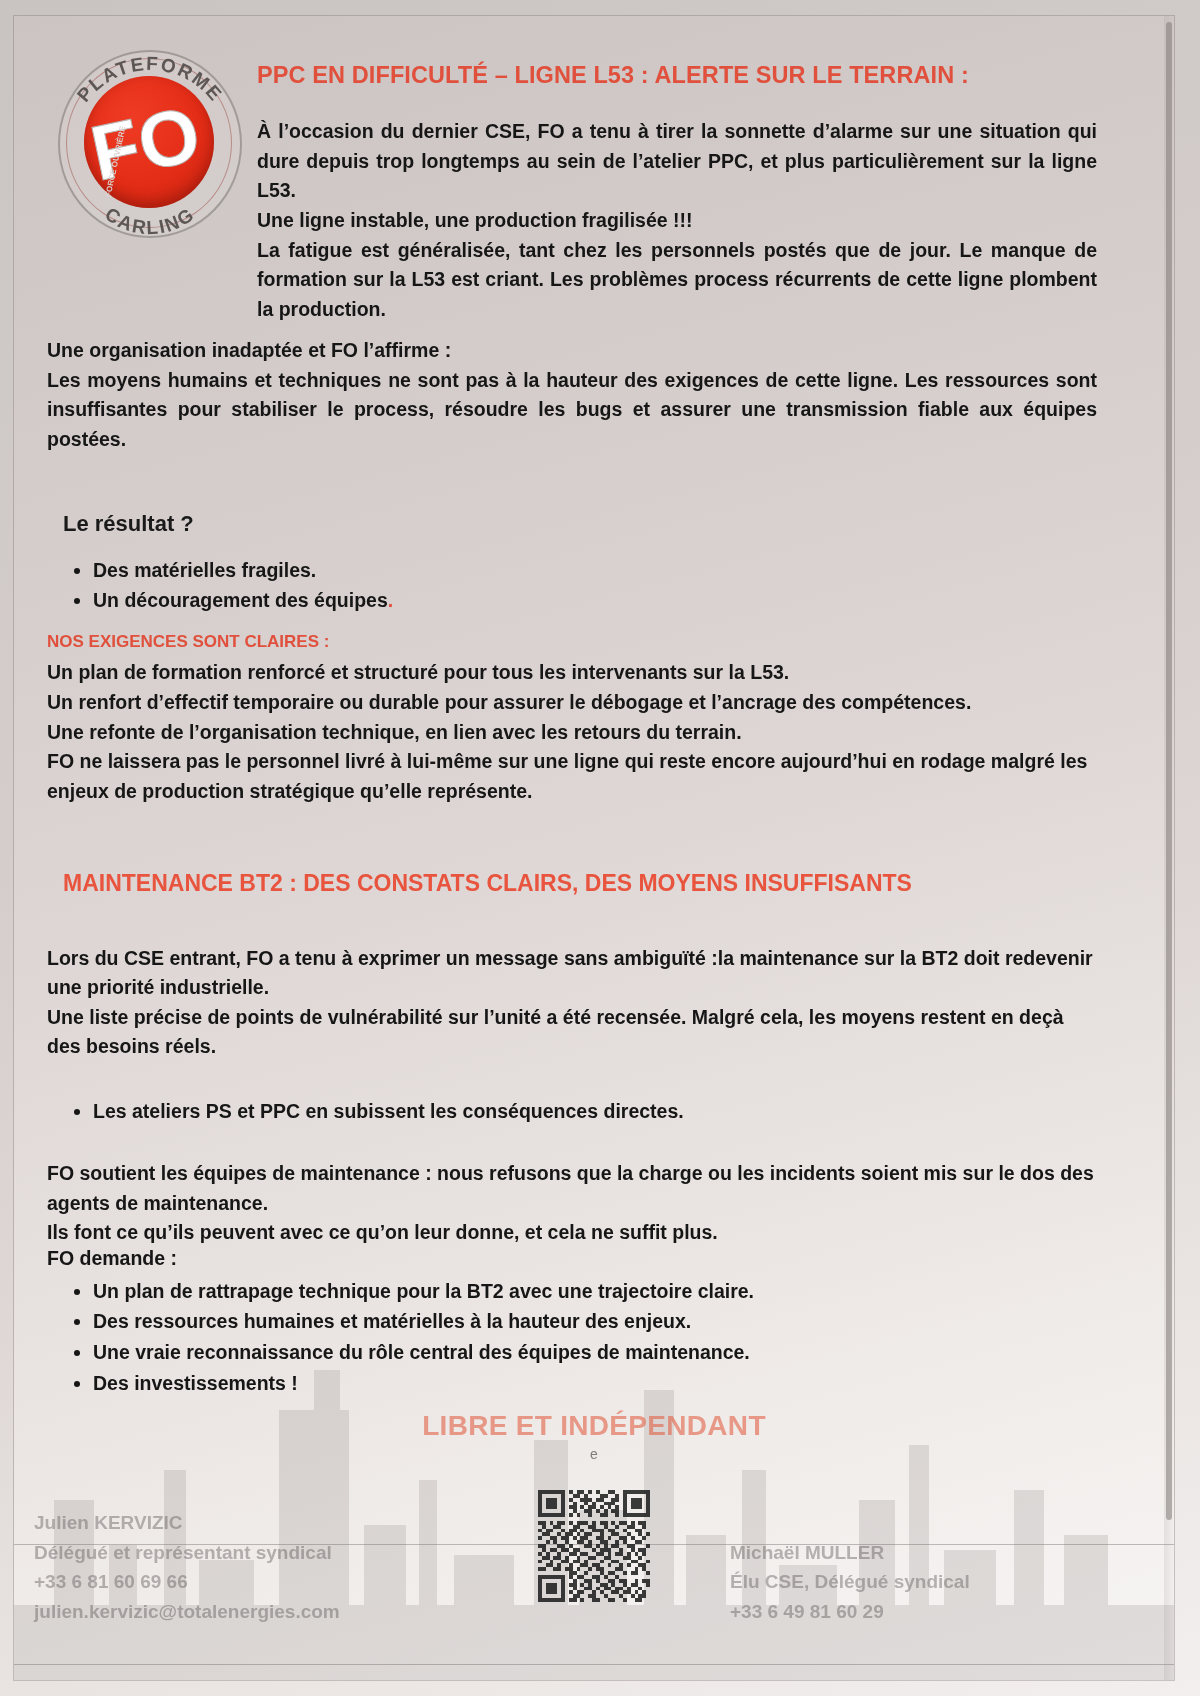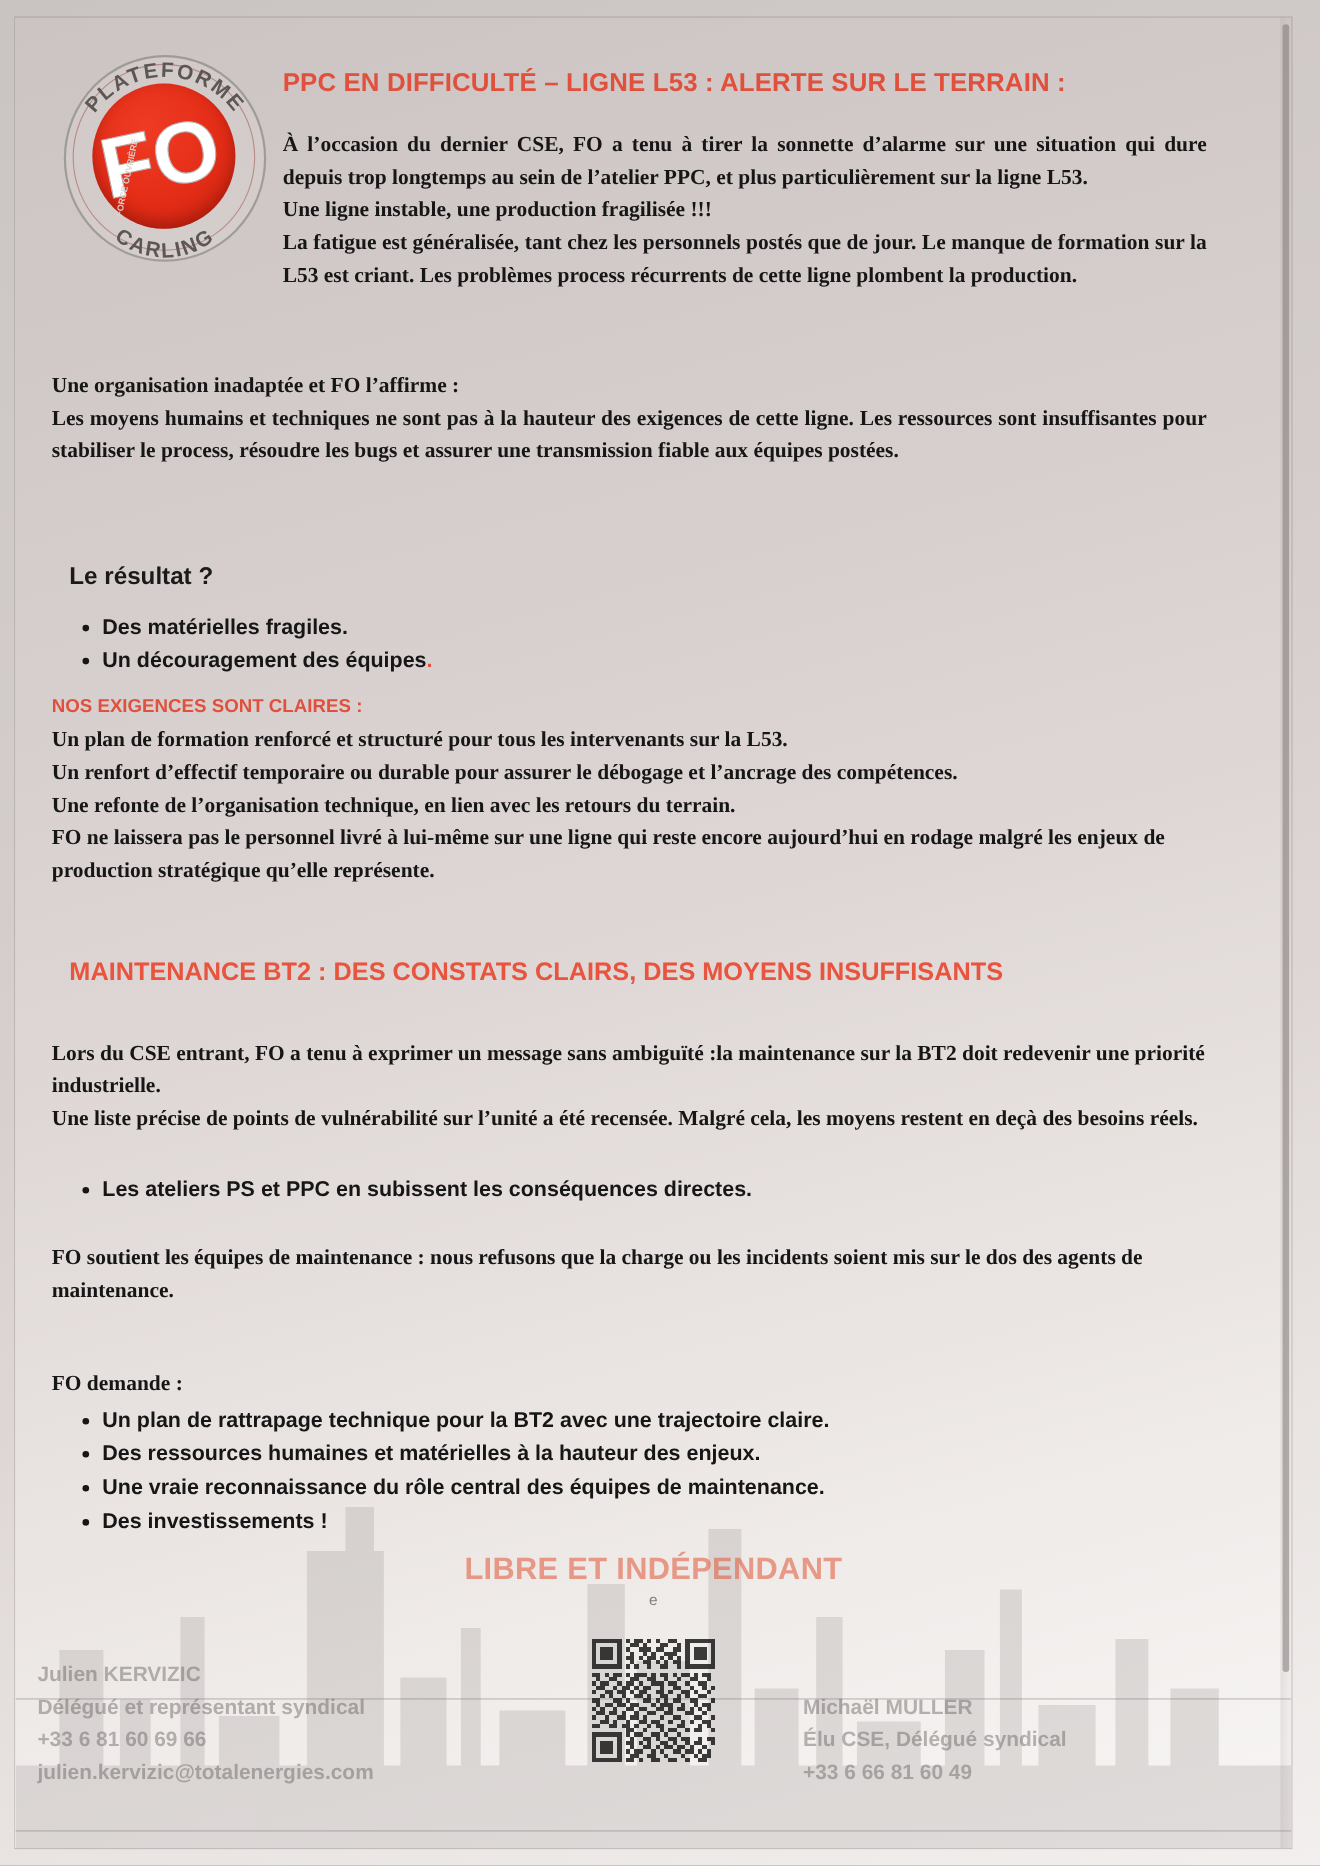--- a/index.html
+++ b/index.html
@@ -147,21 +147,20 @@
     line-height: 1.3;
   }
   p.para {
     margin: 0;
     font-size: 19.5px;
     font-weight: bold;
     color: #161616;
     line-height: 1.52;
     text-align: justify;
     text-justify: inter-word;
-    font-family: Liberation Serif, serif;
   }
   p.para.left { text-align: left; }
   .lead { font-size: 19.5px; }
   ul.bullets {
     margin: 2px 0 0 0;
     padding-left: 46px;
     list-style: disc;
   }
   ul.bullets li {
     font-size: 19.5px;
@@ -310,20 +309,21 @@
     </div>
 
     <div class="full-col" style="top:838px;">
       <h2 class="section">MAINTENANCE BT2 : DES CONSTATS CLAIRS, DES MOYENS INSUFFISANTS</h2>
       <p class="para left" style="margin-top:46px">Lors du CSE entrant, FO a tenu à exprimer un message sans ambiguïté :la maintenance sur la BT2 doit redevenir une priorité industrielle.</p>
       <p class="para left">Une liste précise de points de vulnérabilité sur l’unité a été recensée. Malgré cela, les moyens restent en deçà des besoins réels.</p>
       <ul class="bullets" style="margin-top:34px">
         <li>Les ateliers PS et PPC en subissent les conséquences directes.</li>
       </ul>
       <p class="para left" style="margin-top:32px">FO soutient les équipes de maintenance : nous refusons que la charge ou les incidents soient mis sur le dos des agents de maintenance.</p>
+      <p class="para left">Ils font ce qu’ils peuvent avec ce qu’on leur donne, et cela ne suffit plus.</p>
     </div>
 
     <div class="full-col" style="top:1228px;">
       <p class="para left">FO demande :</p>
       <ul class="bullets">
         <li>Un plan de rattrapage technique pour la BT2 avec une trajectoire claire.</li>
         <li>Des ressources humaines et matérielles à la hauteur des enjeux.</li>
         <li>Une vraie reconnaissance du rôle central des équipes de maintenance.</li>
         <li>Des investissements !</li>
       </ul>
@@ -557,19 +557,19 @@
       <div class="contact" id="contact-left">
         <div>Julien KERVIZIC</div>
         <div>Délégué et représentant syndical</div>
         <div>+33 6 81 60 69 66</div>
         <div>julien.kervizic@totalenergies.com</div>
       </div>
 
       <div class="contact" id="contact-right">
         <div>Michaël MULLER</div>
         <div>Élu CSE, Délégué syndical</div>
-        <div>+33 6 66 81 60 49</div>
+        <div>+33 6 49 81 60 29</div>
       </div>
 
     </div>
 
   </div>
 </div>
 
 </body></html>

